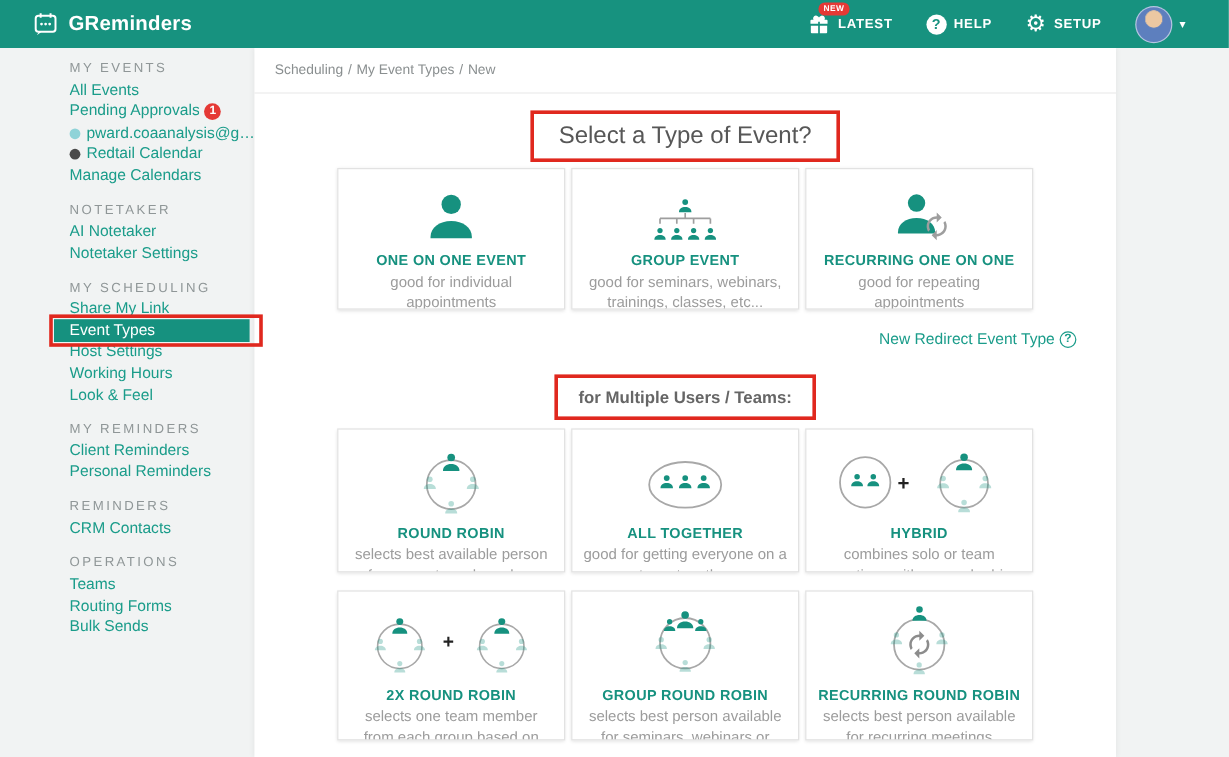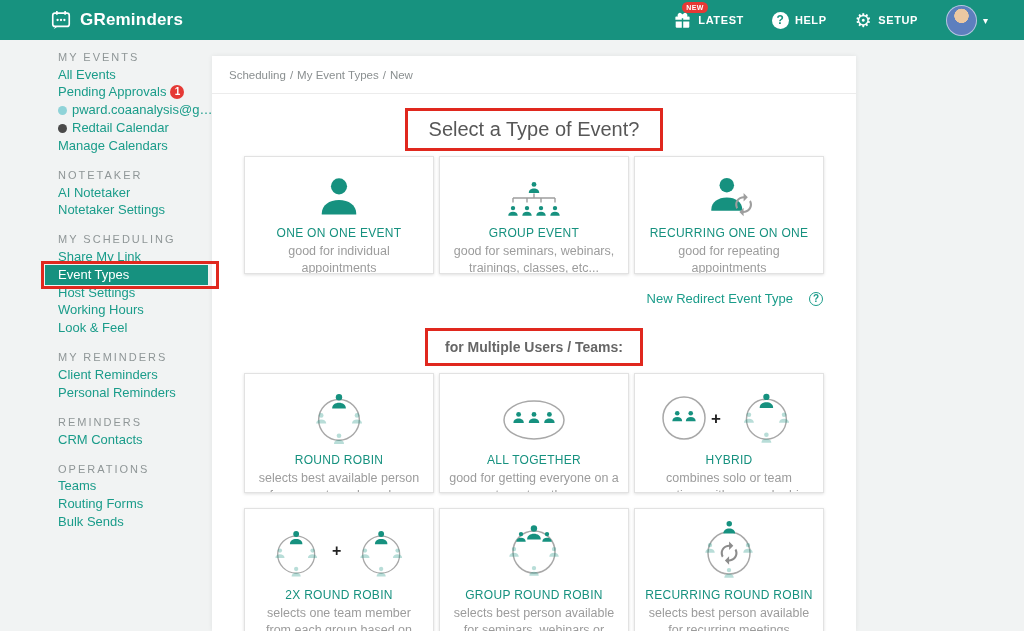--- a/index.html
+++ b/index.html
@@ -1,21 +1,21 @@
 <!DOCTYPE html>
 <html><head>
 <meta charset="utf-8">
 <style>
   * { box-sizing: border-box; margin: 0; padding: 0; }
   html,body { width:1024px; height:631px; overflow:hidden;
     font-family:"Liberation Sans", sans-serif; background:#f1f3f3; }
 
   
   .header { position:absolute; top:0; left:0; width:1024px; height:40px;
-    background:#17927F; display:flex; align-items:center; padding:0 36px 0 50px;
+    background:#17927F; display:flex; align-items:center; padding:0 36px 0 27px;
     color:#fff; z-index:50; }
   .brand { display:flex; align-items:center; gap:8px; cursor:pointer; }
   .brand-name { font-size:17px; font-weight:bold; letter-spacing:.2px; }
   .hnav { margin-left:auto; display:flex; align-items:center; gap:28px; }
   .hnav-item { display:flex; align-items:center; gap:6px; font-size:11px;
     font-weight:bold; letter-spacing:.6px; cursor:pointer; position:relative; }
   .new-badge { position:absolute; top:-9px; left:9px; background:#E53935; color:#fff;
     font-size:7px; font-weight:bold; padding:2px 4px; border-radius:7px; letter-spacing:.3px; }
   .help-circle { width:17px; height:17px; border-radius:50%; background:#fff; color:#17927F;
     display:flex; align-items:center; justify-content:center; font-size:12px; font-weight:bold; }
@@ -41,46 +41,46 @@
   .side-item.selected .lbl { color:#fff; }
   .annot-side { position:absolute; left:41px; right:-3px; top:-5px; bottom:-5px;
     border:3px solid #E0281E; z-index:2; pointer-events:none; }
   .cal-dot { display:inline-block; width:9px; height:9px; border-radius:50%;
     margin-right:5px; vertical-align:-1px; }
   .badge-red { display:inline-block; min-width:14px; height:14px; border-radius:50%;
     background:#E53935; color:#fff; font-size:10px; font-weight:bold; text-align:center;
     line-height:14px; margin-left:4px; vertical-align:1px; }
 
   
-  .main { position:absolute; top:56px; left:212px; width:644px; bottom:0;
+  .main { position:absolute; top:40px; left:212px; width:718px; bottom:0;
     background:#fff; box-shadow:0 0 5px rgba(0,0,0,.07); }
   .breadcrumb { height:38px; display:flex; align-items:center; padding-left:17px;
     font-size:11.5px; color:#8a8f90; border-bottom:1px solid #ececec; gap:4px; }
   .crumb { cursor:pointer; }
   .crumb.last { cursor:default; }
 
   .title-row { text-align:center; margin-top:14px; }
   .annot-box { display:inline-block; border:3px solid #E0281E; }
   .page-title { font-size:20px; color:#575757; padding:7px 21px; }
 
   .cards { display:grid; grid-template-columns:repeat(3,190px); gap:5px;
     justify-content:center; margin-top:5px; }
   .card { background:#fff; border:1px solid #e2e2e2; box-shadow:0 1px 3px rgba(0,0,0,.13);
     text-align:center; padding:12px 9px 8px; cursor:pointer; overflow:hidden; }
   .r1 .card { height:118px; }
   .r2 .card { height:120px; }
   .r3 .card { height:125px; }
   .ic-wrap { display:flex; align-items:flex-end; justify-content:center; }
   .r1 .ic-wrap { height:50px; }
   .r2 .ic-wrap, .r3 .ic-wrap { height:60px; }
-  .card-title { margin-top:7px; font-size:12px; font-weight:normal; color:#16917F; letter-spacing:.3px; }
+  .card-title { margin-top:7px; font-size:12px; font-weight:bold; color:#16917F; letter-spacing:.3px; }
   .card-desc { margin-top:3px; font-size:12.5px; color:#9c9c9c; line-height:1.38; }
 
   .redirect-row { text-align:right; padding-right:33px; margin-top:17px; font-size:13px; }
-  .redirect-link { color:#1A9C8A; cursor:pointer; display:inline-flex; align-items:center; gap:16px; }
+  .redirect-link { color:#1A9C8A; cursor:pointer; display:inline-flex; align-items:center; gap:4px; }
   .qcirc { width:14px; height:14px; border:1.4px solid #1A9C8A; border-radius:50%;
     display:inline-flex; align-items:center; justify-content:center;
     font-size:10px; font-weight:bold; color:#1A9C8A; }
 
   .teams-row { text-align:center; margin-top:22px; }
   .teams-label { font-size:14px; color:#666; padding:8px 17px;font-weight:bold; }
   .row2 { margin-top:7px; }
   .row3 { margin-top:15px; }
 
   svg { display:block; }

